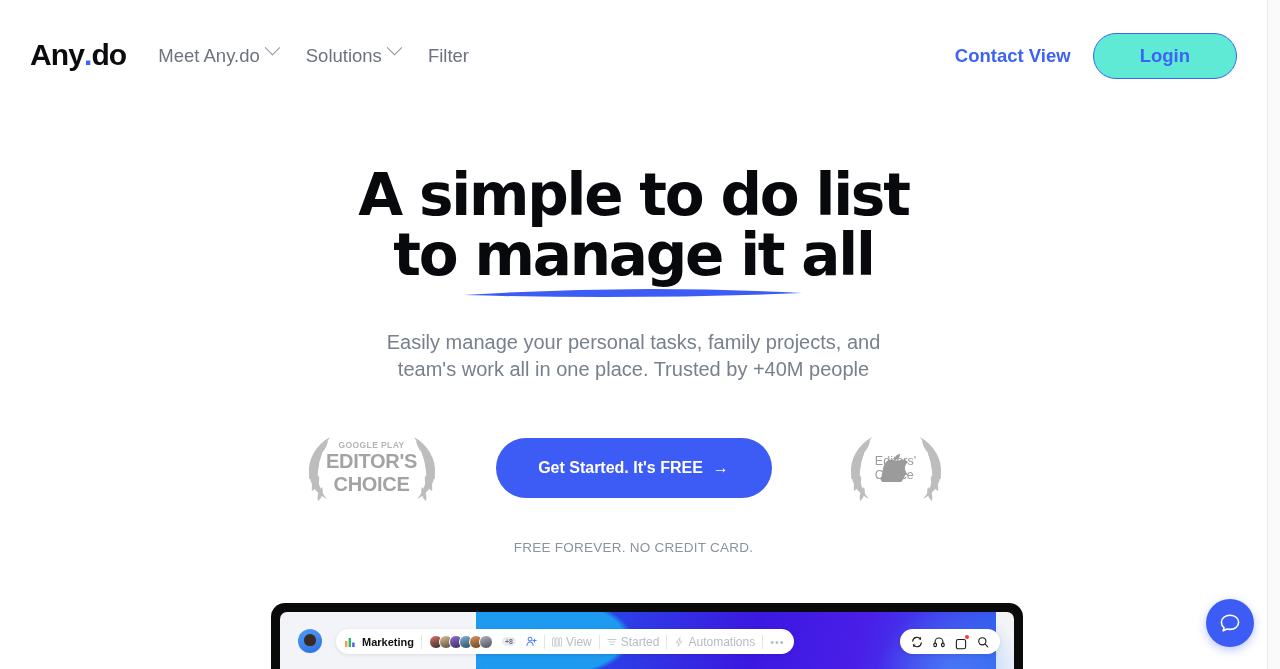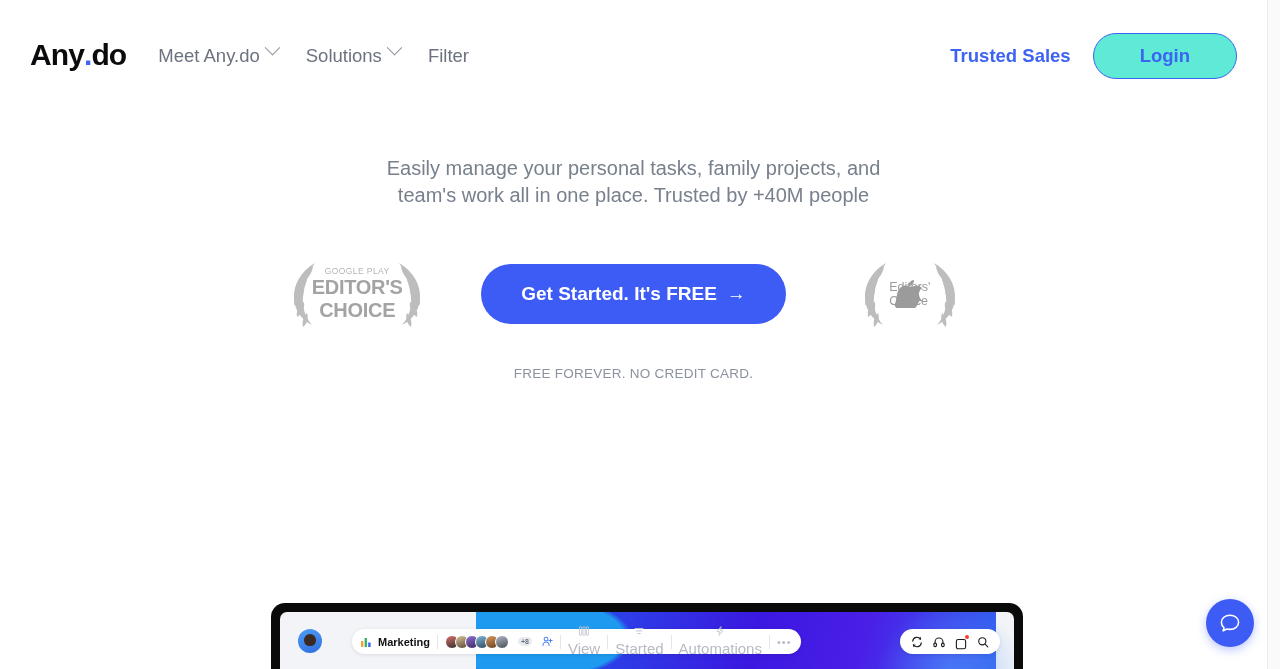--- a/index.html
+++ b/index.html
@@ -119,40 +119,40 @@
   }
   .badge svg { position: absolute; inset: 0; width: 100%; height: 100%; }
   .badge-text {
     position: relative;
     text-align: center;
     color: #a8a8a8;
     line-height: 1.12;
   }
   .badge-text .small {
     display: block;
-    font-size: 8.5px; letter-spacing: 0.4px; font-weight: 400;
+    font-size: 8.5px; letter-spacing: 0.4px; font-weight: 700;
     color: #b4b4b4;
   }
   .badge-text .big {
     display: block;
     font-size: 20px; font-weight: 700; letter-spacing: -0.3px;
     color: #a3a3a3;
   }
   .badge-apple-inner {
     position: relative; display: flex; align-items: center; gap: 7px;
   }
   .badge-apple-inner .lbl {
     font-size: 12.5px; color: #9b9b9b; line-height: 1.15; text-align: left;
   }
 
   .get-started {
     background: #3d5cf5;
     color: #fff;
     border: none;
-    font-size: 19px; font-weight: 700;
+    font-size: 16px; font-weight: 700;
     padding: 0 40px;
     height: 60px;
     min-width: 276px;
     border-radius: 32px;
     cursor: pointer;
     display: flex; align-items: center; justify-content: center; gap: 10px;
     white-space: nowrap;
   }
   .cta-sub {
     margin-top: 35px;
@@ -195,21 +195,21 @@
     width: 24px; height: 24px; border-radius: 50%;
     background: linear-gradient(160deg,#4f9df7,#2f6fe0);
     overflow: hidden;
   }
   .mock-avatar-main::after {
     content:''; position:absolute; left:6px; top:5px;
     width:12px; height:12px; border-radius:50% 50% 45% 45%;
     background:#3a2a22;
   }
   .mock-toolbar {
-    position: absolute; left: 72px; top: 17px;
+    position: absolute; left: 56px; top: 17px;
     height: 25px;
     background: #ffffff;
     border-radius: 13px;
     display: flex; align-items: center;
     padding: 0 9px;
     gap: 7px;
     box-shadow: 0 1px 4px rgba(0,0,0,0.10);
   }
   .mock-chart-icon { width: 10px; height: 10px; display:block; flex:none; }
   .mock-proj-name {
@@ -224,21 +224,21 @@
   }
   .mock-av:first-child { margin-left: 0; }
   .mock-plus {
     font-size: 7px; color: #6a7180; margin-left: 2px;
     background: #e9ebef; border-radius: 7px; padding: 1px 3px;
     font-weight: 600; flex: none;
   }
   .mock-addperson { width: 11px; height: 11px; margin-left: 3px; flex:none; }
   .mock-tool {
     display: flex; align-items: center; gap: 4px;
-    font-size: 15px; color: #b6bbc4; white-space: nowrap; flex-direction: column;
+    font-size: 12px; color: #b6bbc4; white-space: nowrap;
   }
   .mock-dots { font-size: 11px; color: #b6bbc4; letter-spacing: 1px; }
 
   .mock-rtools {
     position: absolute; right: 14px; top: 17px;
     height: 25px; background: #fff; border-radius: 13px;
     display: flex; align-items: center; gap: 10px;
     padding: 0 11px;
     box-shadow: 0 1px 4px rgba(0,0,0,0.10);
   }
@@ -288,28 +288,35 @@
 
 
 
       <div class="nav-item">
         <span>Filter</span>
       </div>
 
     </nav>
 
     <div class="header-right">
-      <span class="contact-sales">Trusted Sales</span>
+      <span class="contact-sales">Contact View</span>
       <button class="login-btn">Login</button>
     </div>
 
   </header>
 
   <section class="hero">
 
+    <div class="headline-wrap">
+      <h1 class="headline">A simple to do list
+to manage it all</h1>
+      <svg class="underline-svg" viewBox="0 0 342 16">
+        <path d="M2 10 Q171 -1 340 8 Q171 15 2 10 Z" fill="#3d5cf5"></path>
+      </svg>
+    </div>
 
     <p class="subtitle">Easily manage your personal tasks, family projects, and
 team's work all in one place. Trusted by +40M people</p>
 
     <div class="cta-row">
 
       <div class="badge">
         <svg viewBox="0 0 156 74">
           <g fill="#bdbdbd">
             <path d="M36 6 C22 14 14 28 15 42 C16 54 23 63 33 68 C26 60 23 50 24 40 C25 28 30 15 36 6 Z"></path>

